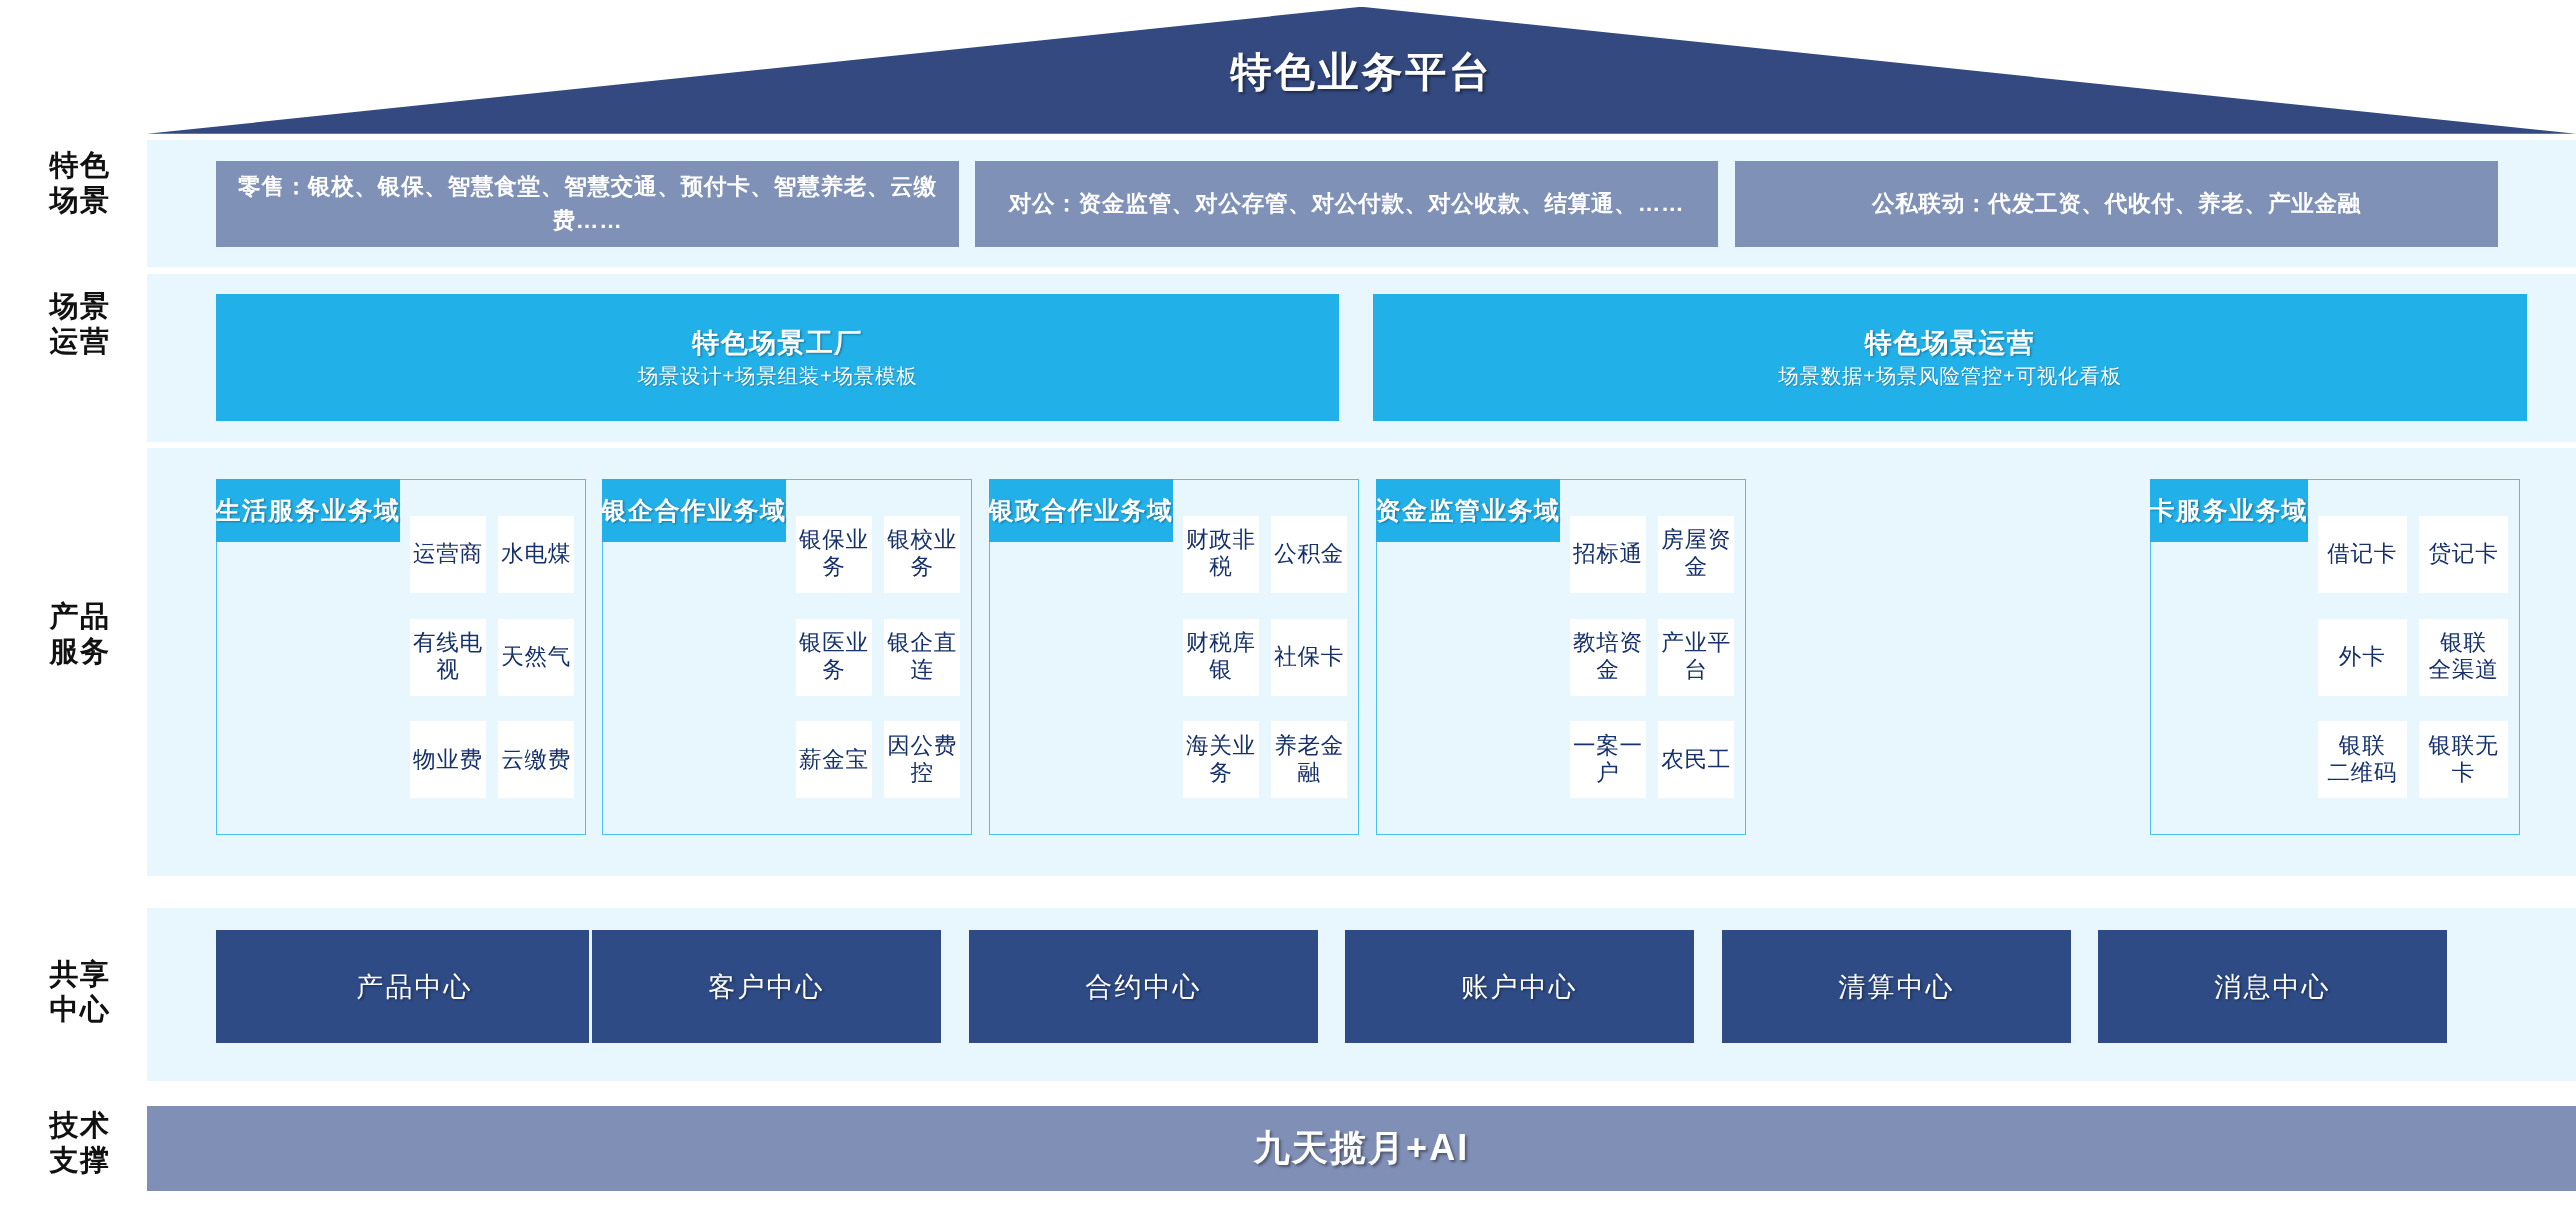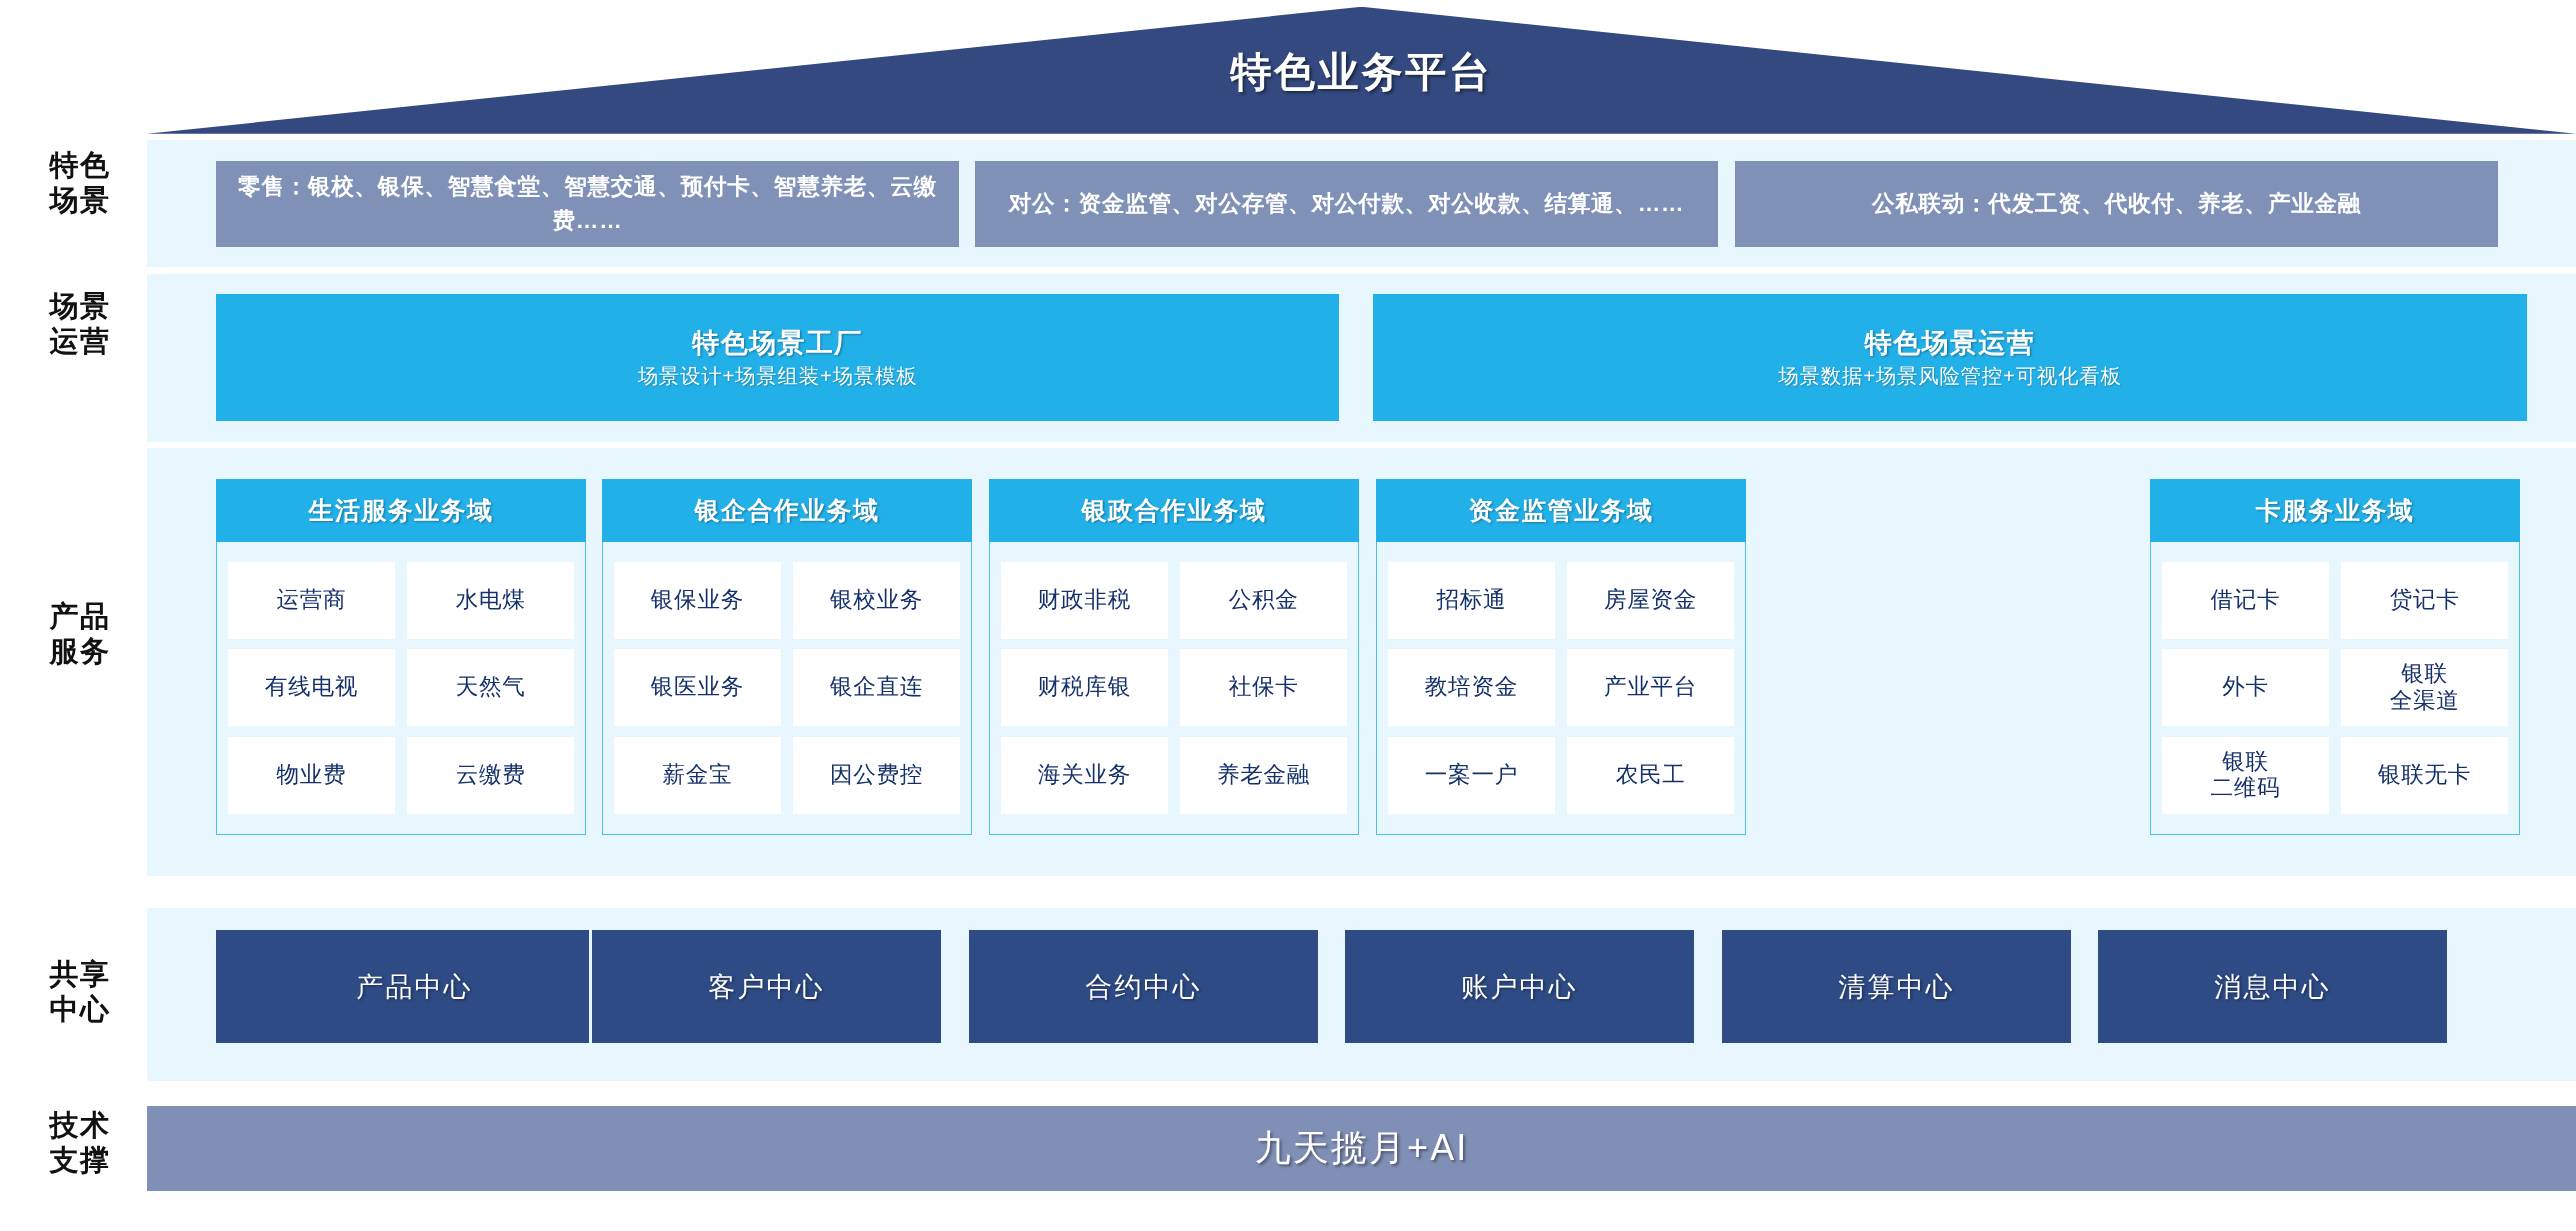--- a/index.html
+++ b/index.html
@@ -48,21 +48,21 @@
     display:flex;flex-direction:column;align-items:center;justify-content:center;
     text-align:center;
   }
   .op-title{font-size:27px;font-weight:bold;letter-spacing:1.4px;text-shadow:1.4px 1.4px 2.1px rgba(0,0,0,.3);}
   .op-sub{font-size:20.5px;margin-top:1px;letter-spacing:0.7px;text-shadow:0.7px 0.7px 1.4px rgba(0,0,0,.25);}
 
   
   .domain-card{
     position:absolute;top:479px;width:370px;height:356px;
     border:1.4px solid #49c0ee;background:#e8f6fe;box-sizing:border-box;
-    display:flex;flex-direction:column;
+    display:flex;flex-direction:row;
   }
   .domain-head{
     height:63px;background:#22b0e8;color:#ffffff;
     display:flex;align-items:center;justify-content:center;
     font-size:25px;font-weight:bold;letter-spacing:1.4px;
     text-shadow:1.4px 1.4px 2.1px rgba(0,0,0,.3);
     margin:-1.4px -1.4px 0 -1.4px;
   }
   .domain-body{
     flex:1;display:flex;flex-direction:column;justify-content:space-evenly;
@@ -81,21 +81,21 @@
     display:flex;align-items:center;justify-content:center;
     font-size:27px;letter-spacing:2.1px;
     text-shadow:1.4px 1.4px 2.7px rgba(0,0,0,.45);
   }
 
   
   .footer-bar{
     position:absolute;left:147px;top:1106px;width:2429px;height:85px;
     background:#808fb6;color:#ffffff;
     display:flex;align-items:center;justify-content:center;
-    font-size:36px;font-weight:normal;letter-spacing:2.1px;
+    font-size:36px;font-weight:bold;letter-spacing:2.1px;
     text-shadow:2.1px 2.1px 2.7px rgba(0,0,0,.4);
   }
 </style>
 </head>
 <body>
 
 <div class="canvas">
 
   <div class="roof"></div>
   <div class="roof-title">特色业务平台</div>

